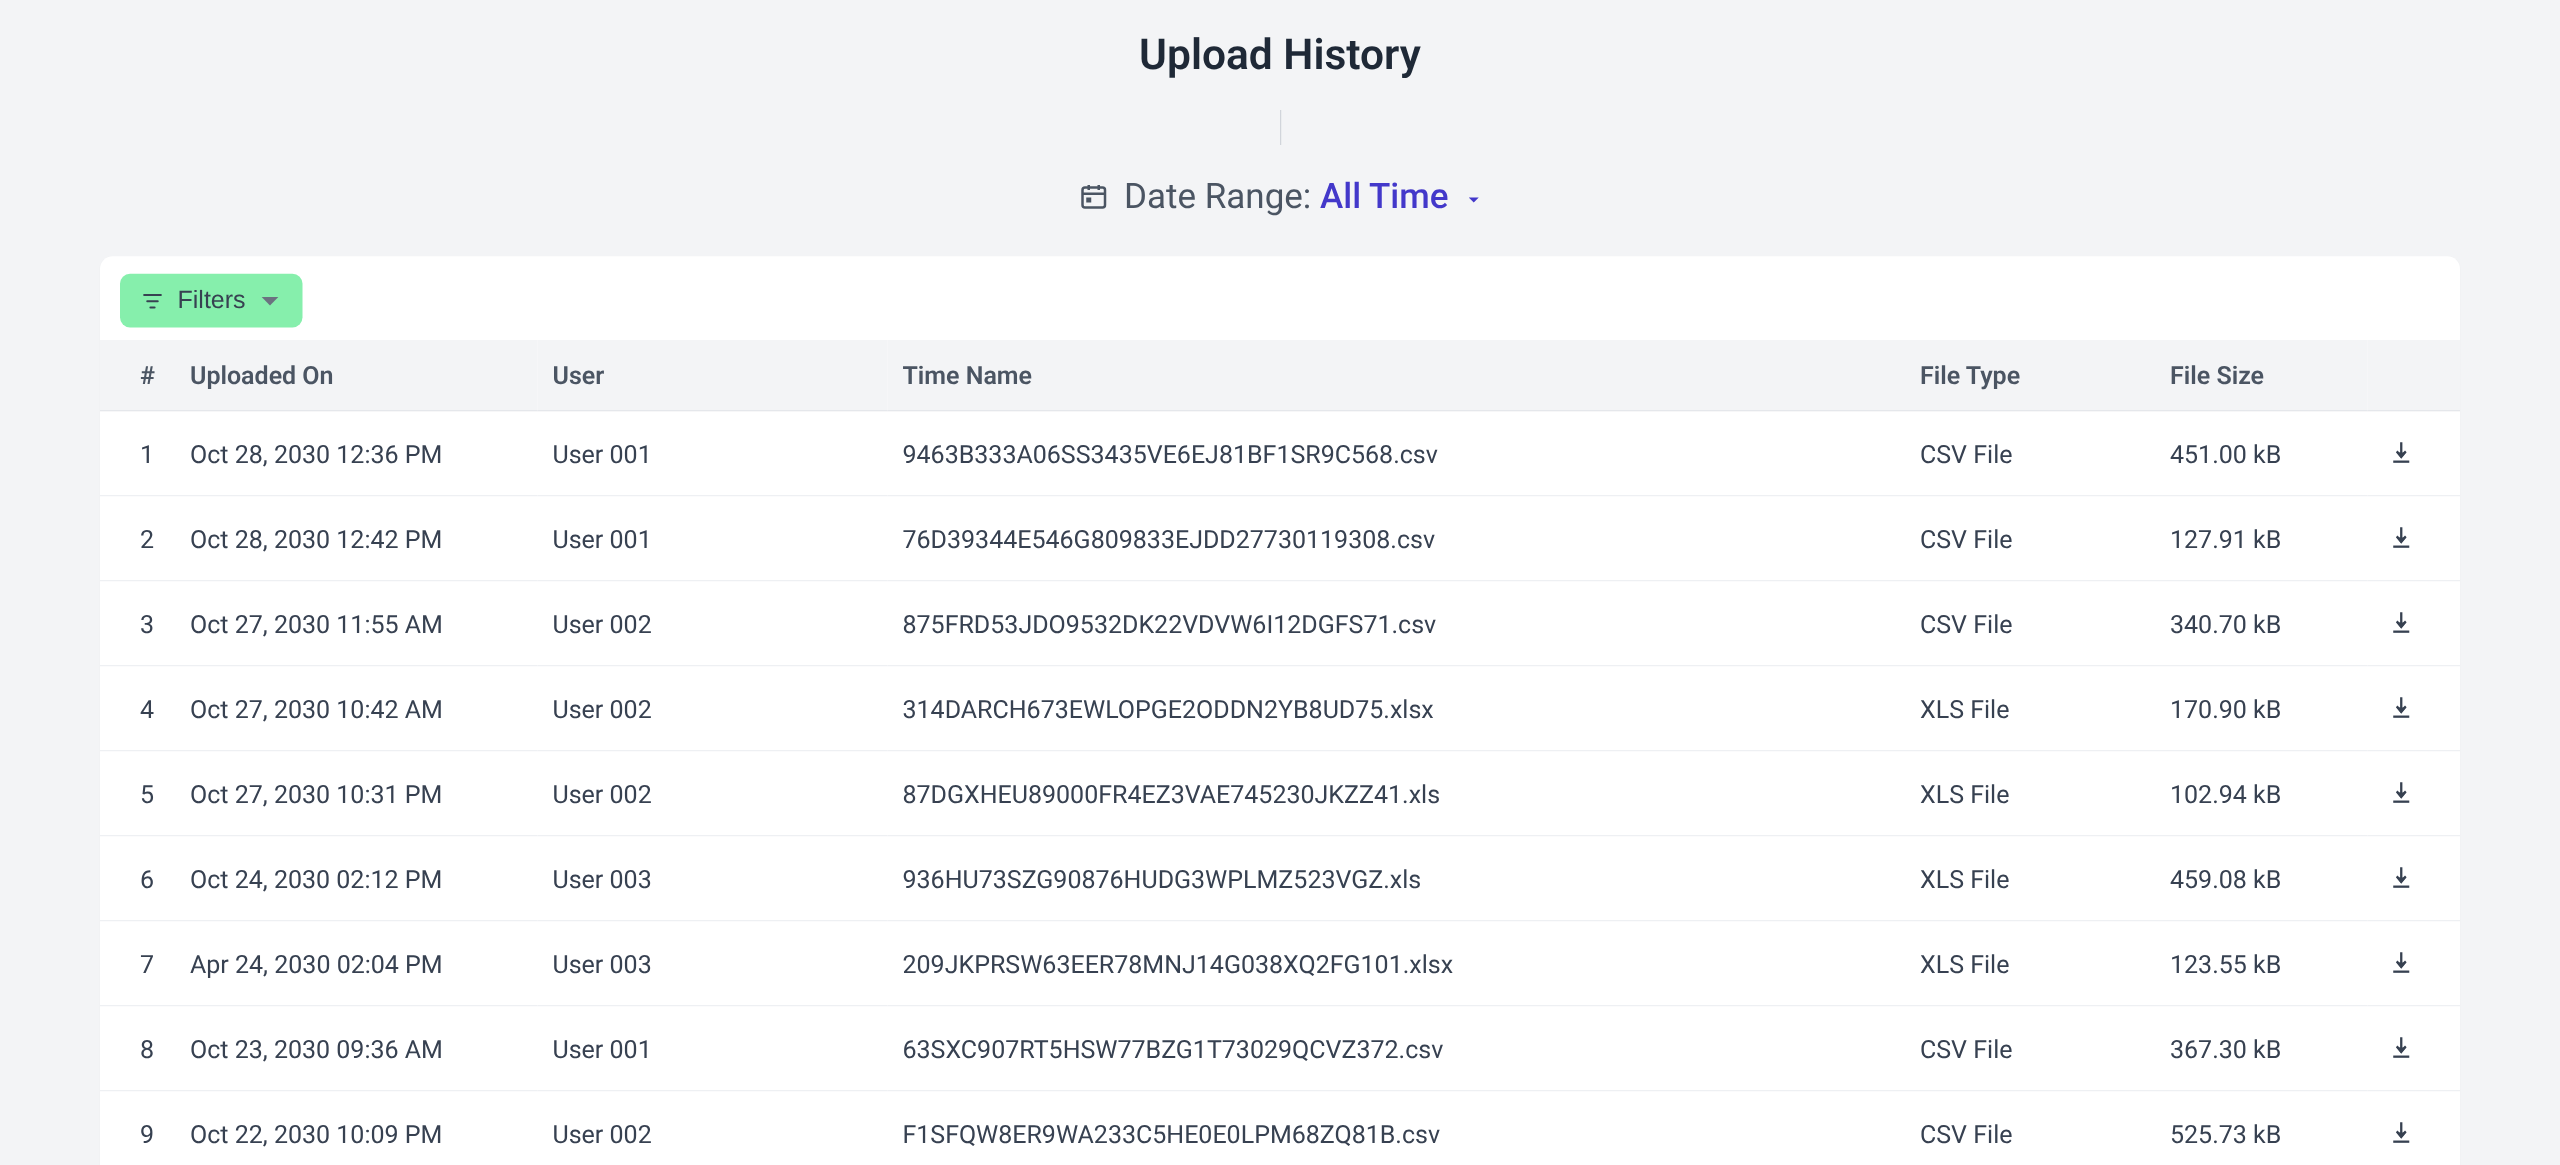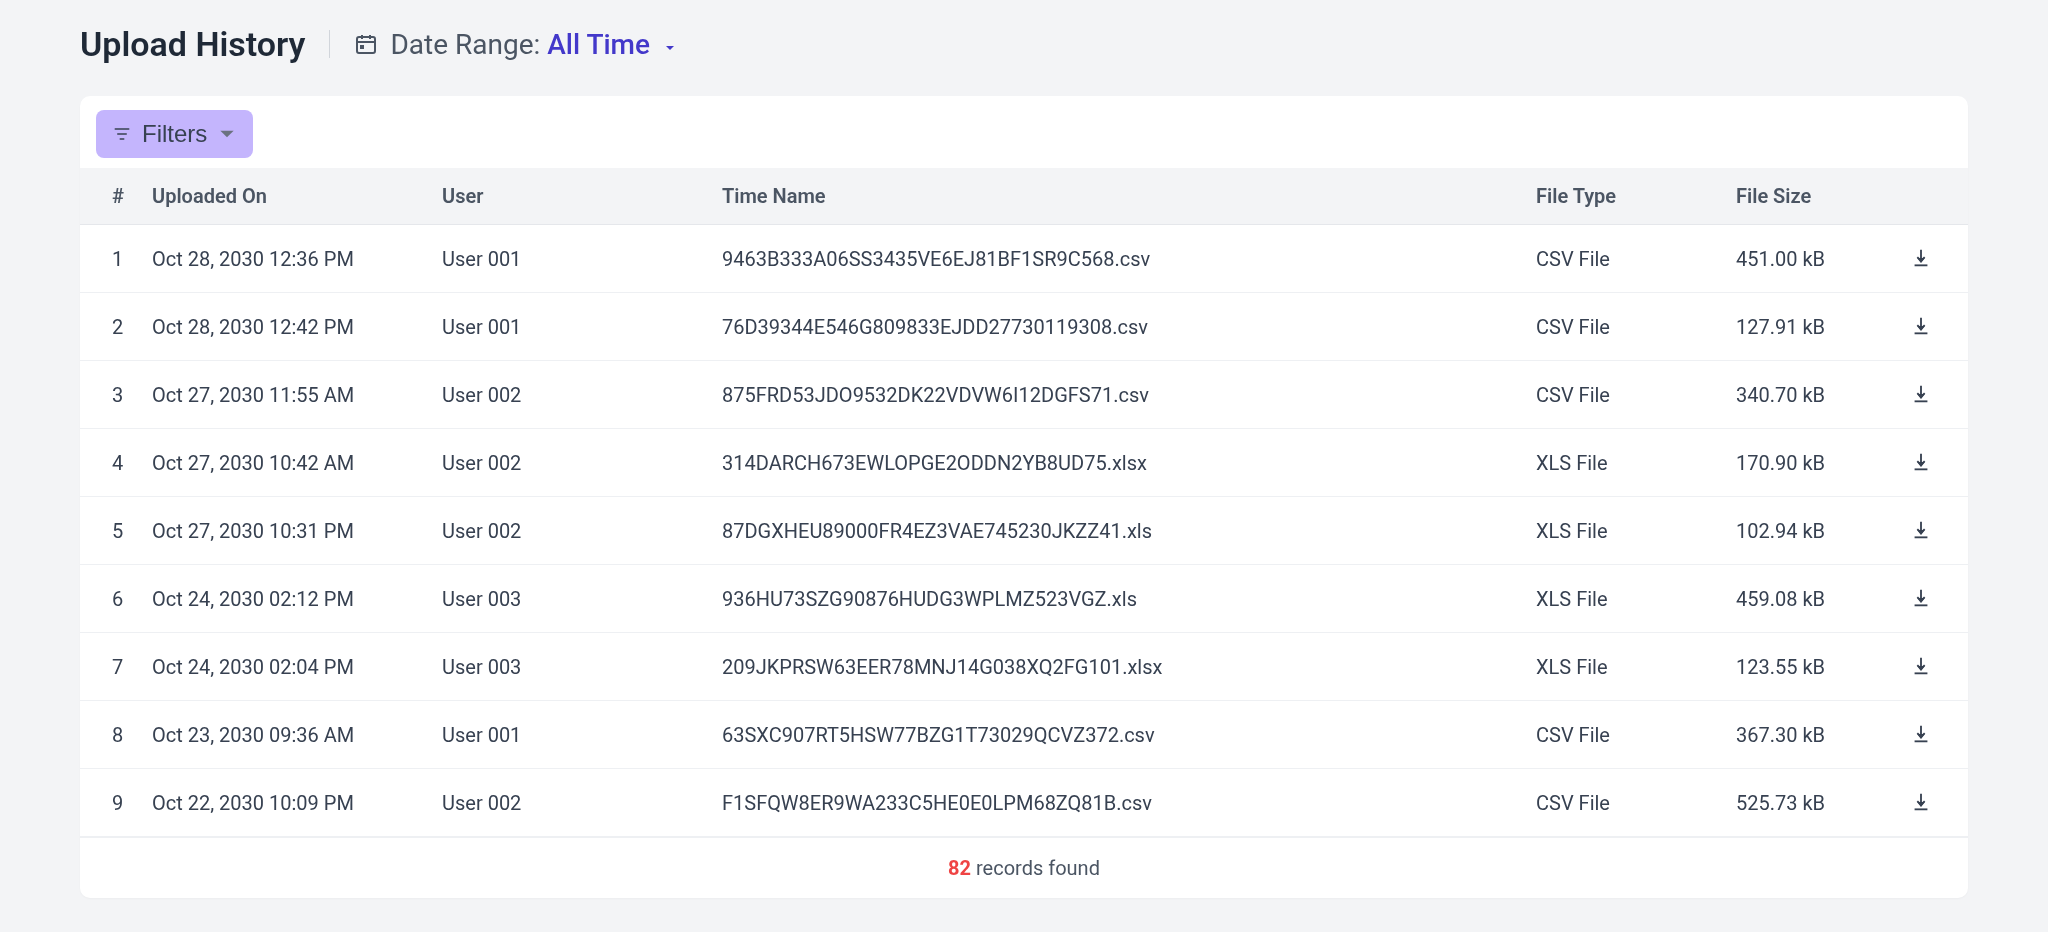--- a/index.html
+++ b/index.html
@@ -7,20 +7,21 @@
       font-family: -apple-system, BlinkMacSystemFont, "Segoe UI", Roboto, "Helvetica Neue", Arial, sans-serif;
       background: #f3f4f6;
       color: #1f2937;
       padding: 24px 80px;
     }
     .page-header {
       display: flex;
       align-items: center;
       gap: 24px;
       margin-bottom: 32px;
+      flex-direction: column;
     }
     .page-title {
       font-size: 34px;
       font-weight: 600;
       color: #1f2937;
     }
     .header-divider {
       height: 28px;
       width: 1px;
       background: #d1d5db;
@@ -45,25 +46,25 @@
       box-shadow: 0 1px 2px rgba(0,0,0,0.03);
       overflow: hidden;
     }
     .filters-bar {
       padding: 14px 16px 10px 16px;
     }
     .filters-btn {
       display: inline-flex;
       align-items: center;
       gap: 10px;
-      background: #c4b5fd;
+      background: #86efac;
       border: none;
       border-radius: 8px;
       padding: 10px 16px;
-      font-size: 24px;
+      font-size: 20px;
       font-weight: 500;
       color: #374151;
       cursor: pointer;
     }
     .filters-btn svg { width: 20px; height: 20px; display: block; }
     table {
       width: 100%;
       border-collapse: collapse;
     }
     thead {
@@ -271,21 +272,21 @@
                   <path d="M12 3v10.586l3.293-3.293 1.414 1.414L12 17.414l-4.707-5.707 1.414-1.414L12 13.586V3h0z"></path>
                   <path d="M12 3h0v10.586l3.293-3.293 1.414 1.414L12 17.414l-4.707-5.707 1.414-1.414L12 13.586V3z" fill="none"></path>
                   <path d="M11 3h2v9h3l-4 5-4-5h3V3z"></path>
                   <rect x="5" y="19" width="14" height="2"></rect>
                 </svg>
               </span>
             </button></td>
         </tr>
         <tr>
           <td>7</td>
-          <td>Oct 24, 2030 02:04 PM</td>
+          <td>Apr 24, 2030 02:04 PM</td>
           <td>User 003</td>
           <td>209JKPRSW63EER78MNJ14G038XQ2FG101.xlsx</td>
           <td>XLS File</td>
           <td>123.55 kB</td>
           <td><button class="download-btn">
               <span>
                 <svg viewBox="0 0 24 24" fill="#374151">
                   <path d="M12 3v10.586l3.293-3.293 1.414 1.414L12 17.414l-4.707-5.707 1.414-1.414L12 13.586V3h0z"></path>
                   <path d="M12 3h0v10.586l3.293-3.293 1.414 1.414L12 17.414l-4.707-5.707 1.414-1.414L12 13.586V3z" fill="none"></path>
                   <path d="M11 3h2v9h3l-4 5-4-5h3V3z"></path>

